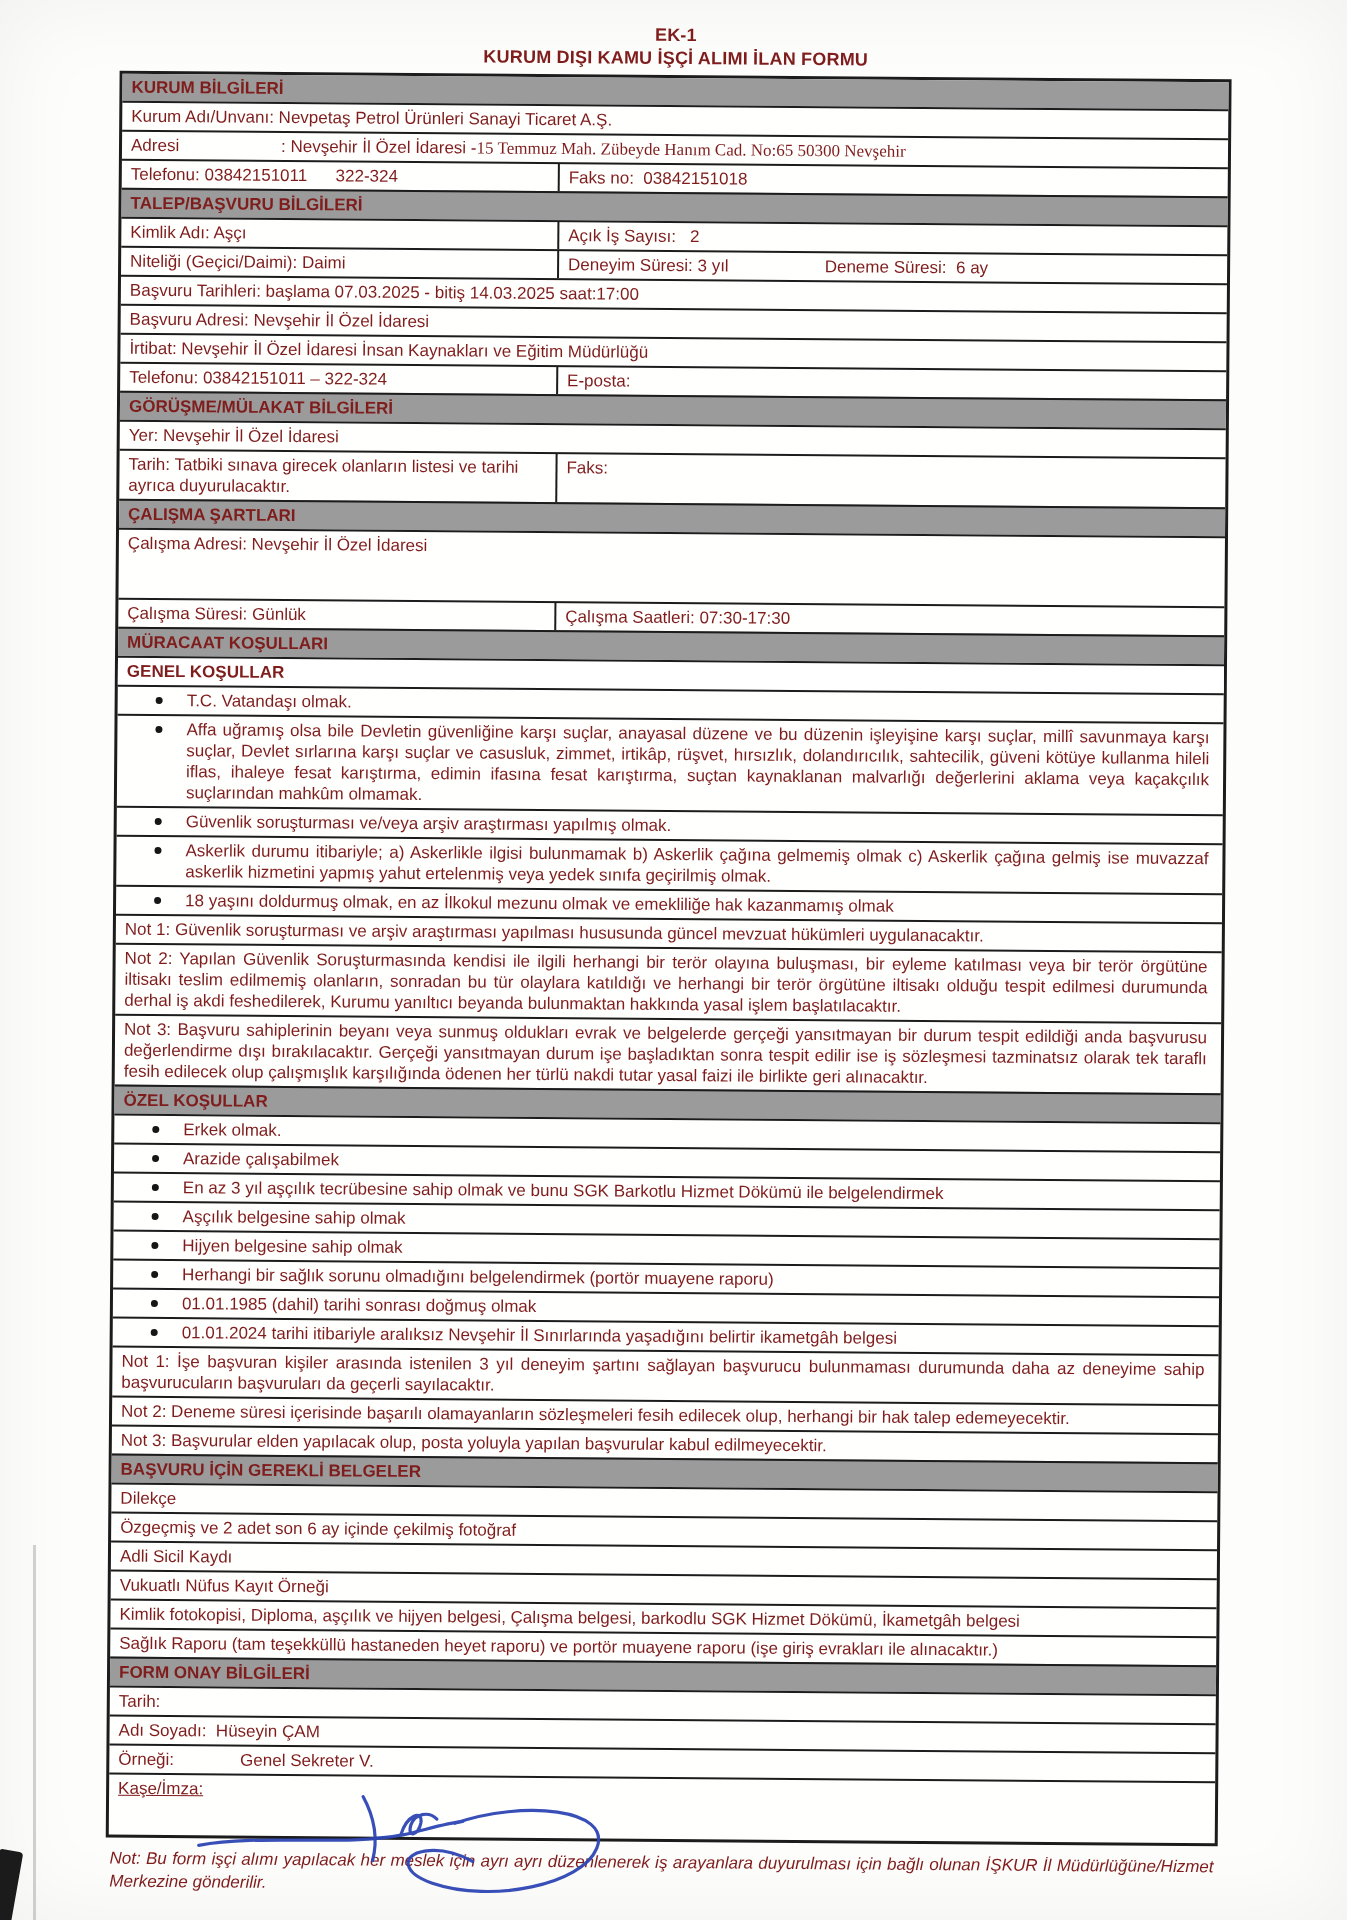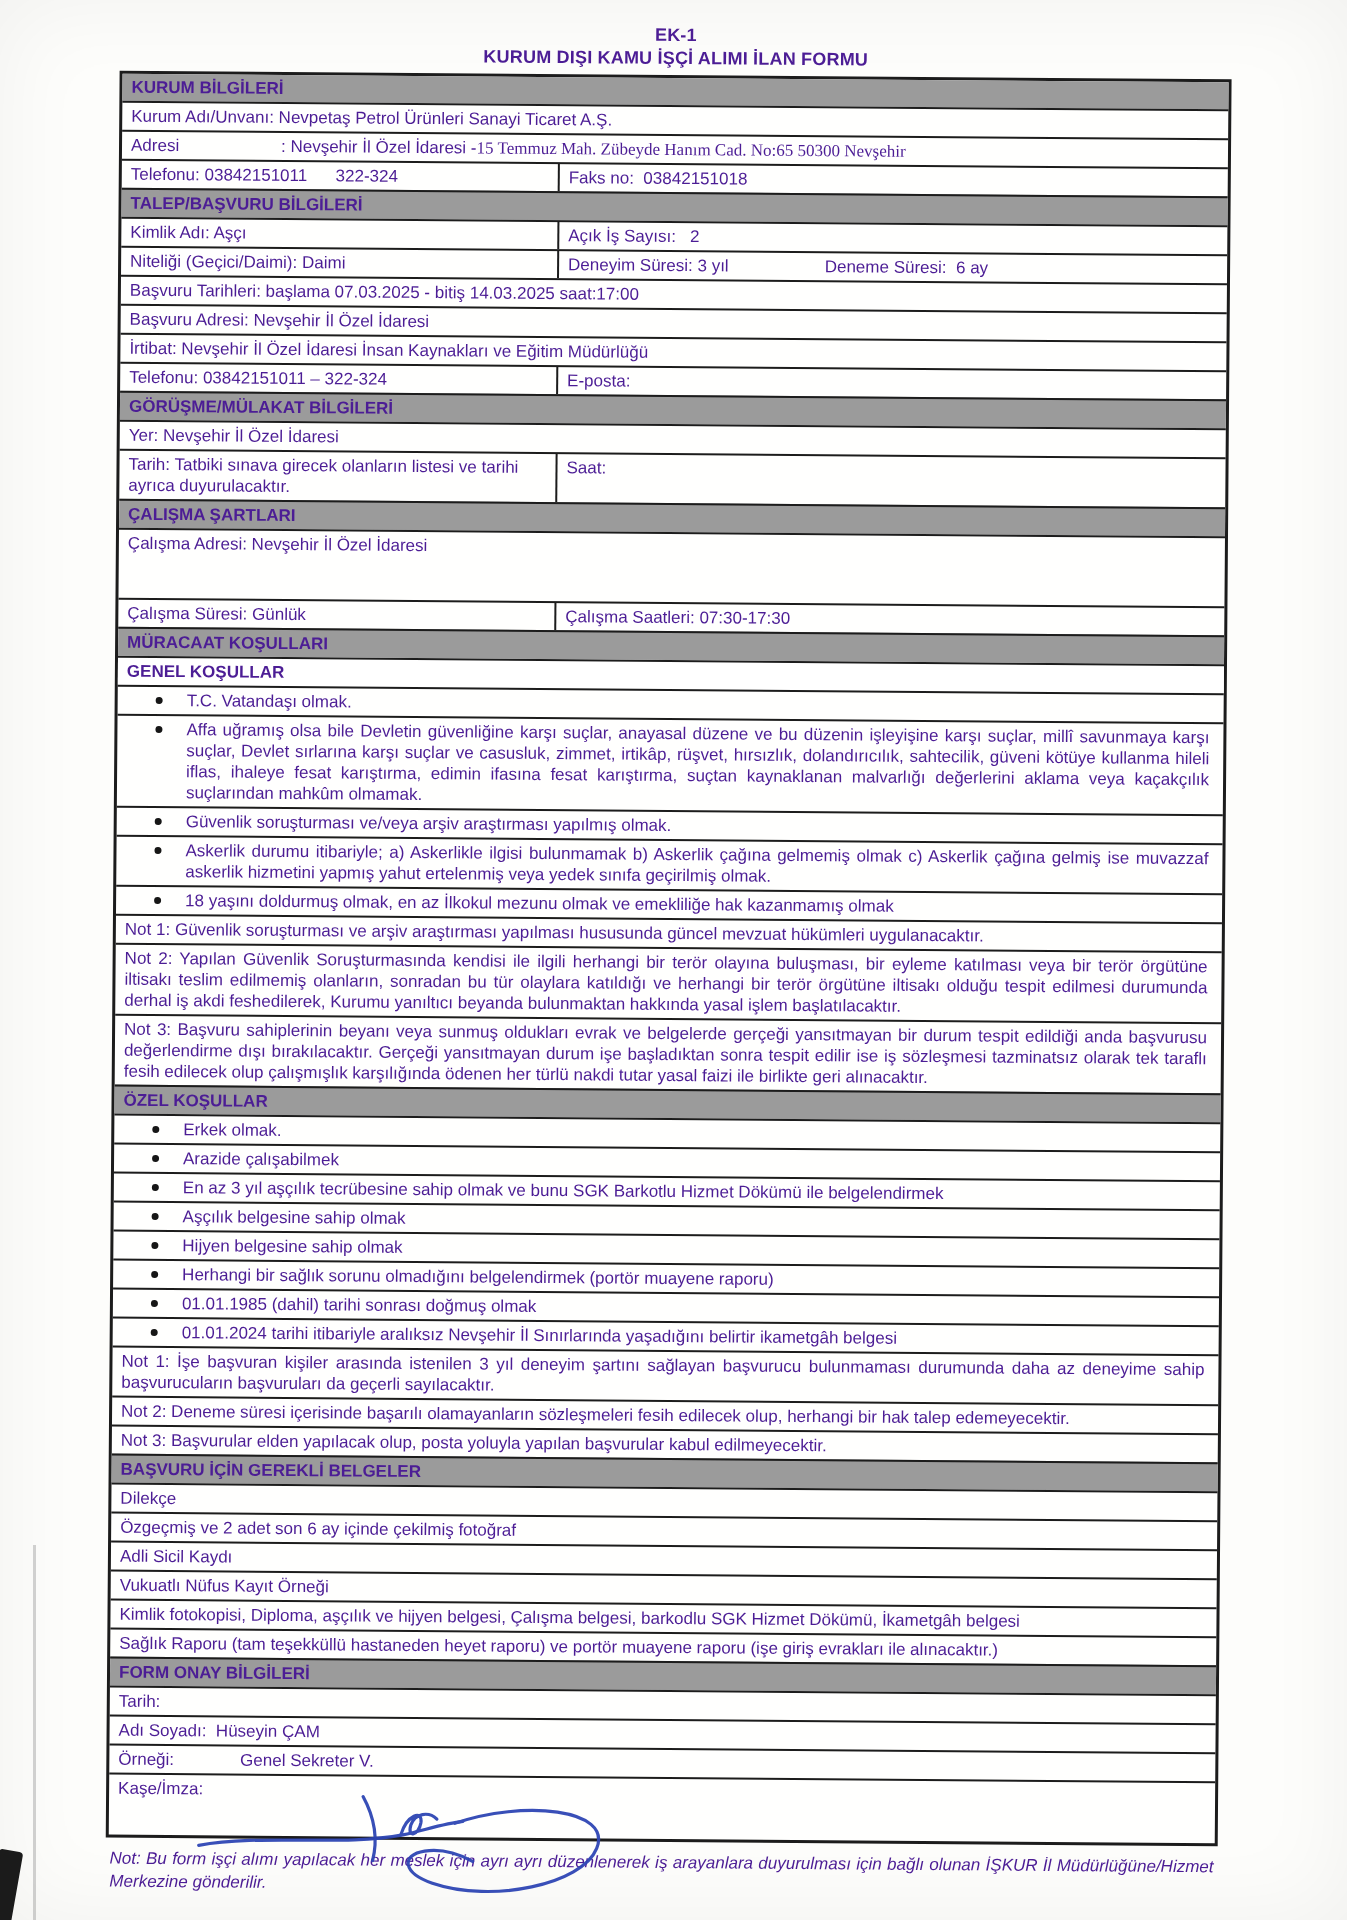--- a/index.html
+++ b/index.html
@@ -1,21 +1,21 @@
 <!DOCTYPE html>
 <html><head>
 <meta charset="utf-8">
 <style>
   html,body{margin:0;padding:0;background:#ffffff;}
   .page{
     position:relative;
     width:1347px;height:1920px;
     background:#fdfdfb;
     font-family:"Liberation Sans", sans-serif;
-    color:#4c1d95;
+    color:#7f1d1d;
     overflow:hidden;
     box-shadow: inset 0 0 90px rgba(0,0,0,0.05);
   }
   .content{
     position:absolute;top:24px;left:120px;width:1112px;
     transform:rotate(0.45deg);
     transform-origin:top center;
   }
   .doc-title{text-align:center;font-weight:bold;font-size:18px;line-height:23px;margin-bottom:5px;letter-spacing:.2px;}
   .form{
@@ -34,21 +34,21 @@
   .pre{white-space:pre-wrap;}
   .adres-label{display:inline-block;width:150px;}
   .serif{font-family:"Liberation Serif", serif;}
   .row-calisma-adresi{min-height:62px;}
   .brow{display:flex;padding:3px 14px 3px 0;}
   .dot{width:7px;height:7px;border-radius:50%;background:#161616;margin:7px 24px 0 38px;flex:0 0 auto;}
   .btxt{flex:1;text-align:justify;}
   .nrow{padding:3px 14px 3px 9px;text-align:justify;}
   .irow{padding:3px 9px;}
   .row-kase{min-height:54px;position:relative;}
-  .kase-label{position:relative;z-index:1;}
+  .kase-label{position:relative;z-index:1;text-decoration:underline;}
   .sig{position:absolute;left:84px;top:-14px;width:520px;height:175px;z-index:4;pointer-events:none;overflow:visible;}
   .unvan-val{margin-left:66px;}
   .fnote{margin-top:9px;font-style:italic;font-size:17px;line-height:23px;text-align:justify;padding:0 4px;}
   .fnote .nb{font-weight:normal;}
   .art-line{position:absolute;left:33px;top:1545px;width:3px;height:375px;background:#9c9c9c;opacity:.45;}
   .art-blob{position:absolute;left:-7px;top:1850px;width:24px;height:75px;background:#1b1b1b;transform:rotate(10deg);border-radius:4px;}
 </style>
 </head>
 <body>
 
@@ -106,21 +106,21 @@
           </div>
       </div>
 
       <div class="hdr">GÖRÜŞME/MÜLAKAT BİLGİLERİ</div>
       <div class="row">
         <span>Yer: Nevşehir İl Özel İdaresi</span>
       </div>
       <div class="row split">
         <div class="cl"><span>Tarih: Tatbiki sınava girecek olanların listesi ve tarihi ayrıca duyurulacaktır.</span></div>
         <div class="cr">
-            <span>Saat:</span>
+            <span>Faks:</span>
           </div>
       </div>
 
       <div class="hdr">ÇALIŞMA ŞARTLARI</div>
       <div class="row row-calisma-adresi">
         <span>Çalışma Adresi: Nevşehir İl Özel İdaresi</span>
       </div>
       <div class="row split">
         <div class="cl"><span>Çalışma Süresi: Günlük</span></div>
         <div class="cr">

